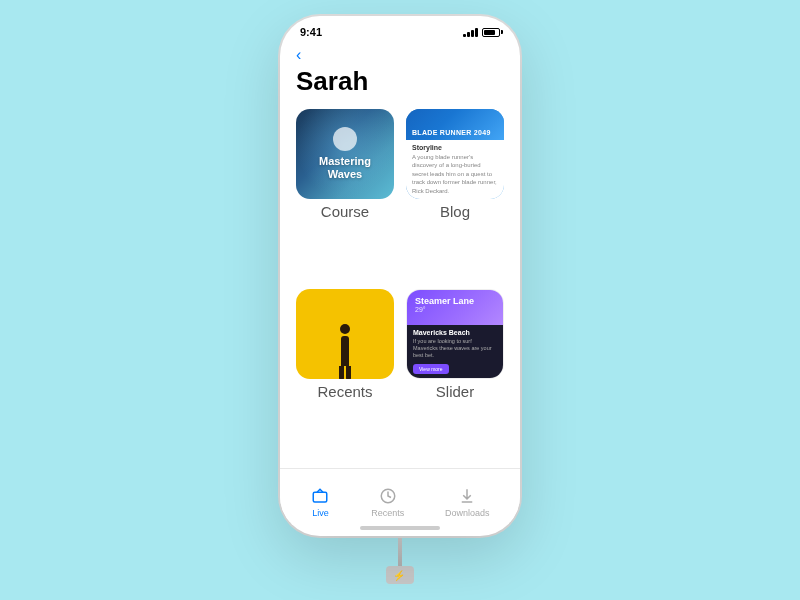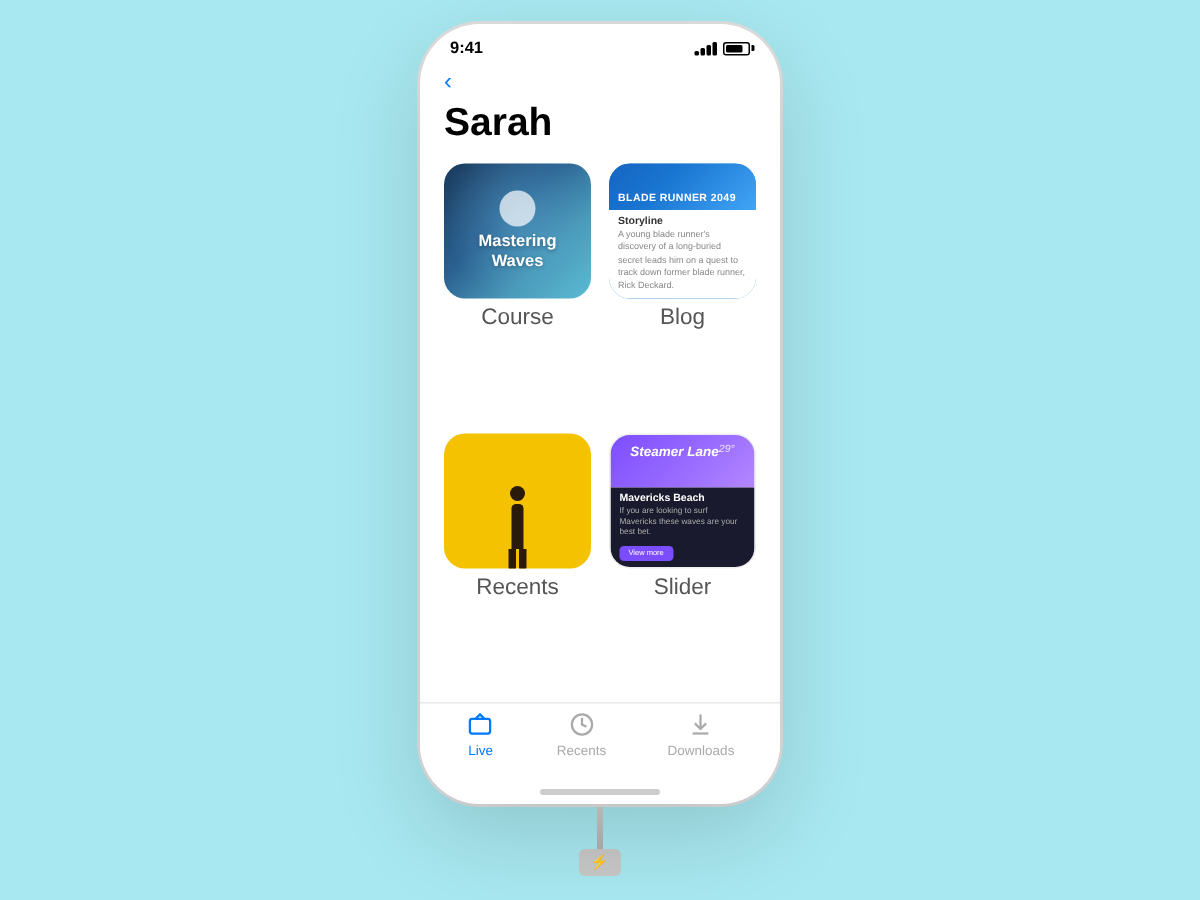--- a/index.html
+++ b/index.html
@@ -286,22 +286,22 @@
       display: flex;
       flex-direction: column;
       overflow: hidden;
     }
 
     .card-motion .motion-header {
       height: 42px;
       background: linear-gradient(135deg, #7c4dff 0%, #9c6eff 60%, #b388ff 100%);
       padding: 6px 8px;
       display: flex;
-      justify-content: center;
-      font-style: italic;
+      flex-direction: column;
+      justify-content: flex-start;
     }
 
     .card-motion .motion-title {
       color: #fff;
       font-size: 9px;
       font-weight: 700;
     }
 
     .card-motion .motion-temp {
       color: rgba(255,255,255,0.8);
@@ -340,21 +340,21 @@
       display: inline-block;
       width: fit-content;
     }
 
     
     .bottom-nav {
       height: 54px;
       background: #fff;
       border-top: 1px solid #e8e8e8;
       display: flex;
-      align-items: flex-start;
+      align-items: flex-end;
       justify-content: space-around;
       padding: 0 10px;
       flex-shrink: 0;
     }
 
     .nav-item {
       display: flex;
       flex-direction: column;
       align-items: center;
       gap: 2px;

